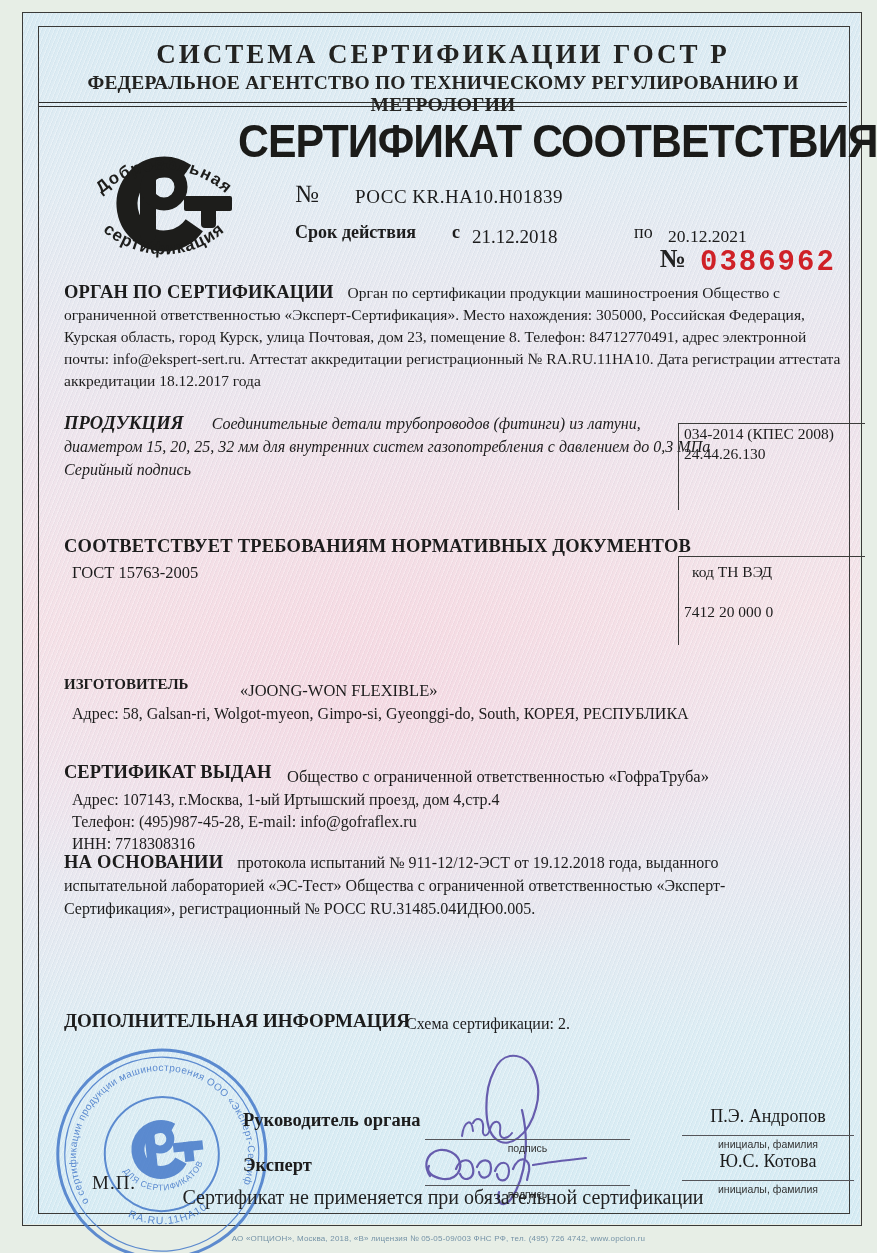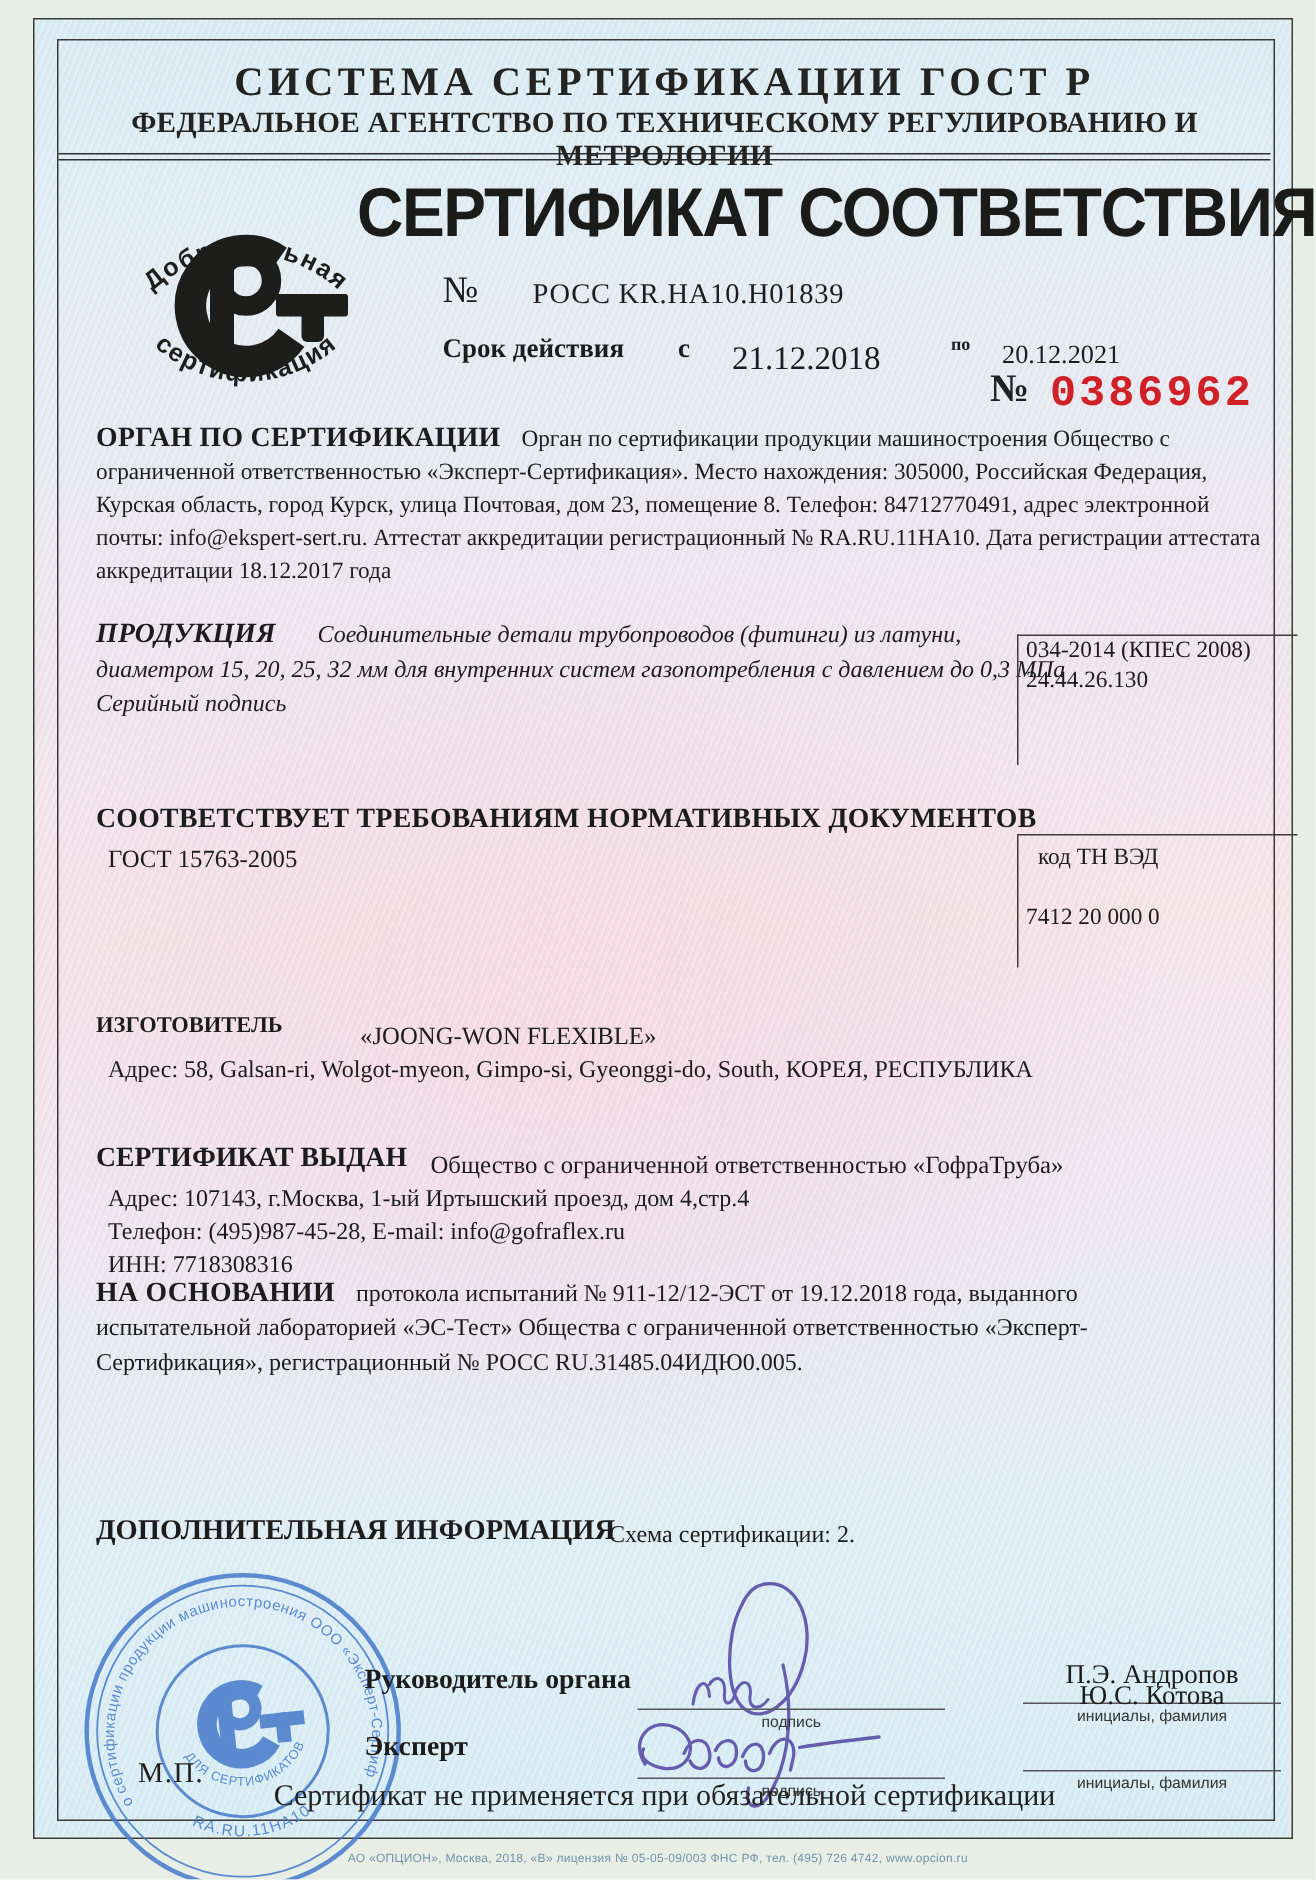--- a/index.html
+++ b/index.html
@@ -31,22 +31,22 @@
   .rst-logo{position:absolute;left:76px;top:112px;}
   .doc-title{
     position:absolute;left:238px;top:114px;width:640px;
     font-family:"Liberation Sans", sans-serif;font-weight:bold;font-size:46px;
     transform:scaleX(.93);transform-origin:left top;letter-spacing:-1px;color:#1b1b19;white-space:nowrap;
   }
   .regnum-label{position:absolute;left:295px;top:180px;font-size:25px;}
   .regnum-value{position:absolute;left:355px;top:186px;font-size:19px;letter-spacing:.5px;}
   .validity-label{position:absolute;left:295px;top:222px;font-size:18px;font-weight:bold;text-align:center;}
   .from-label{position:absolute;left:452px;top:222px;font-size:18px;font-weight:bold;}
-  .from-date{position:absolute;left:488px;top:226px;font-size:22px;}
-  .to-label{position:absolute;left:634px;top:222px;font-size:12px;font-weight:bold;}
+  .from-date{position:absolute;left:472px;top:226px;font-size:19px;}
+  .to-label{position:absolute;left:634px;top:222px;font-size:18px;font-weight:normal;}
   .to-date{position:absolute;left:668px;top:226px;font-size:17.5px;}
   .blank-num-label{position:absolute;left:660px;top:244px;font-size:26px;font-weight:bold;color:#222;}
   .blank-num{
     position:absolute;left:700px;top:246px;
     font-family:"Liberation Mono", monospace;font-weight:bold;font-size:29px;letter-spacing:2px;color:#cf2127;
   }
 
   .para{position:absolute;font-size:15.5px;line-height:22px;}
   .para .h{font-weight:bold;font-size:18.5px;margin-right:14px;letter-spacing:.2px;}
   .authority{left:64px;top:281px;width:788px;}
@@ -89,21 +89,21 @@
   .sl1{left:425px;top:1139px;width:205px;}
   .sl2{left:425px;top:1185px;width:205px;}
   .nl1{left:682px;top:1135px;width:172px;}
   .nl2{left:682px;top:1180px;width:172px;}
   .caption{position:absolute;font-family:"Liberation Sans", sans-serif;font-size:10.5px;color:#333;text-align:center;}
   .cap-s1{left:425px;top:1142px;width:205px;}
   .cap-s2{left:425px;top:1188px;width:205px;}
   .cap-n1{left:682px;top:1138px;width:172px;}
   .cap-n2{left:682px;top:1183px;width:172px;}
   .name1{position:absolute;left:682px;top:1106px;width:172px;text-align:center;font-size:18px;}
-  .name2{position:absolute;left:682px;top:1120px;width:172px;text-align:center;font-size:18px;}
+  .name2{position:absolute;left:682px;top:1151px;width:172px;text-align:center;font-size:18px;}
   .sig-svg{position:absolute;left:410px;top:1040px;}
 
   .disclaimer{position:absolute;left:39px;top:1186px;width:808px;text-align:center;font-size:20px;color:#222;}
   .fineprint{
     position:absolute;left:0;top:1234px;width:877px;text-align:center;
     font-family:"Liberation Sans", sans-serif;font-size:8px;color:#7492a6;letter-spacing:.2px;
   }
 </style>
 </head>
 <body>

